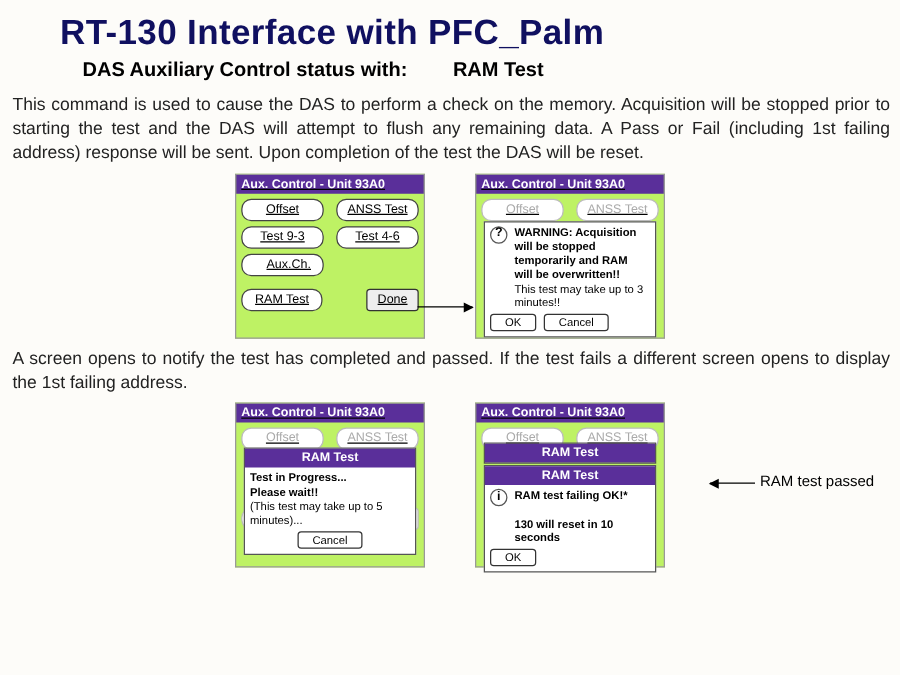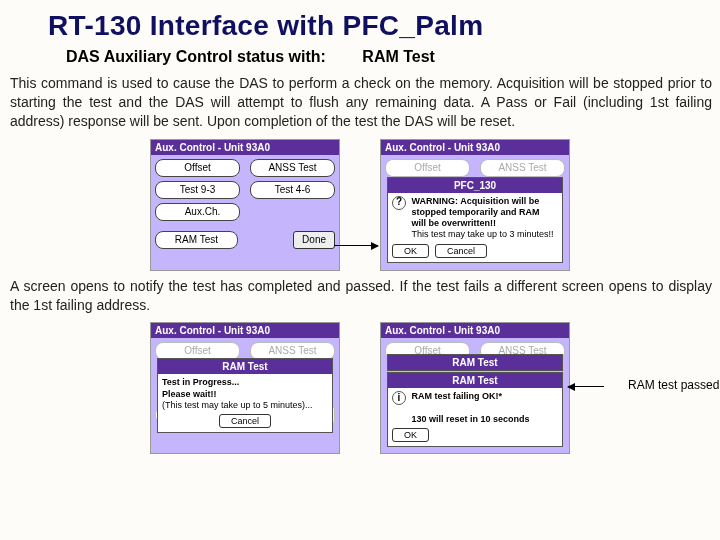--- a/index.html
+++ b/index.html
@@ -44,27 +44,28 @@
   }
   .row {
     display: flex;
     justify-content: center;
     gap: 40px;
     margin: 4px 0 6px 0;
     position: relative;
   }
 
   .palm {
-    width: 190px;
-    background: #c4b5fd;
+    width: 152px;
+    background: #bef264;
     border: 1px solid #999;
     font-family: Tahoma, Arial, sans-serif;
     font-size: 10px;
     color: #000;
     position: relative;
+    text-decoration: underline;
   }
   .palm .header {
     background: #5a2f9a;
     color: #fff;
     font-weight: 700;
     font-size: 10px;
     padding: 2px 4px;
     white-space: nowrap;
   }
   .palm .body {
@@ -221,21 +222,20 @@
   <div class="arrow" style="left:334px; width:44px; top:106px;"></div>
 
   <div class="palm dimmed">
     <div class="header">Aux. Control - Unit 93A0</div>
     <div class="body">
       <div class="btns">
         <button class="pbtn">Offset</button>
         <button class="pbtn">ANSS Test</button>
       </div>
       <div class="dialog" style="top:22px;">
-        <div class="dhdr">PFC_130</div>
         <div class="dbody">
           <span class="ico">?</span>
           <span class="msg">
             <b>WARNING: Acquisition will be stopped temporarily and RAM will be overwritten!!</b><br>
             <span>This test may take up to 3 minutes!!</span>
           </span>
           <div class="dbtns">
             <button class="dbtn">OK</button>
             <button class="dbtn">Cancel</button>
           </div>
@@ -294,14 +294,14 @@
           </span>
           <div class="dbtns">
             <button class="dbtn">OK</button>
           </div>
         </div>
       </div>
     </div>
   </div>
 
   <div class="callout-line" style="left:568px; width:36px; top:64px;"></div>
-  <div class="callout" style="left:628px; top:56px;text-align:right;">RAM test passed</div>
+  <div class="callout" style="left:608px; top:56px;text-align:right;">RAM test passed</div>
 </div>
 
 </body></html>

